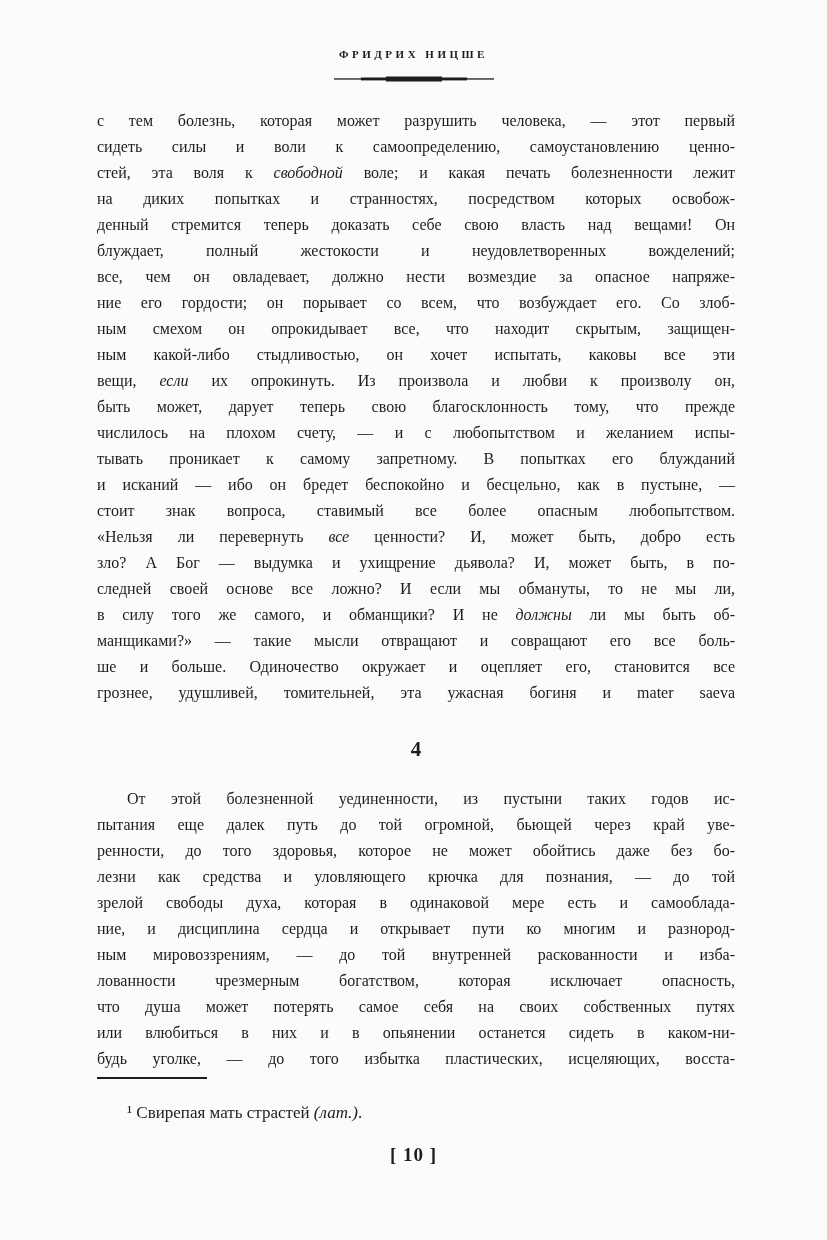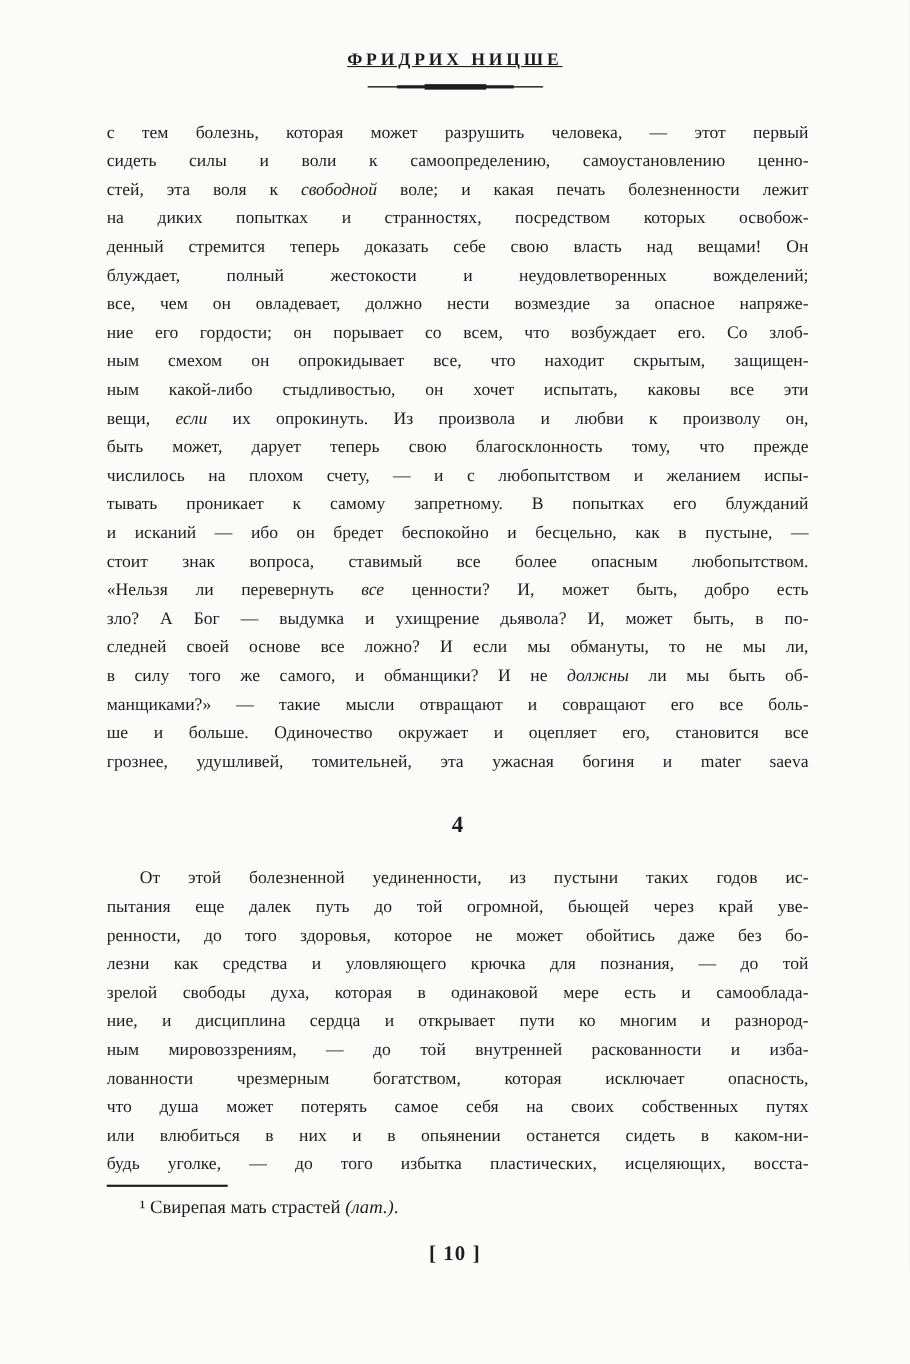--- a/index.html
+++ b/index.html
@@ -18,26 +18,25 @@
     color: var(--ink);
     font-family: "Liberation Serif", "DejaVu Serif", serif;
     overflow: hidden;
   }
   
   .running-head {
     padding-top: 46px;
     text-align: center;
   }
   .running-head .title {
-    font-size: 16px;
+    font-size: 11px;
     line-height: 17px;
     font-weight: 700;
     letter-spacing: 3.5px;
     color: var(--ink);
-    text-decoration: underline;
   }
   .divider-wrap {
     margin-top: 13px;
     text-align: center;
     line-height: 0;
     color: var(--ink);
   }
   
   .text-block {
     width: 638px;
@@ -67,21 +66,21 @@
   .para.second { margin-top: 24px; }
   
   .footnote-rule {
     margin: 5px 0 0 97px;
     width: 110px;
     height: 1.5px;
     background: var(--ink);
   }
   .footnote {
     width: 638px;
-    margin: 8px 0 0 97px;
+    margin: 23px 0 0 97px;
     font-size: 17px;
     line-height: 22px;
     text-indent: 30px;
   }
   .footnote i { font-style: italic; }
   
   .page-number {
     margin-top: 20px;
     text-align: center;
     font-size: 19px;

